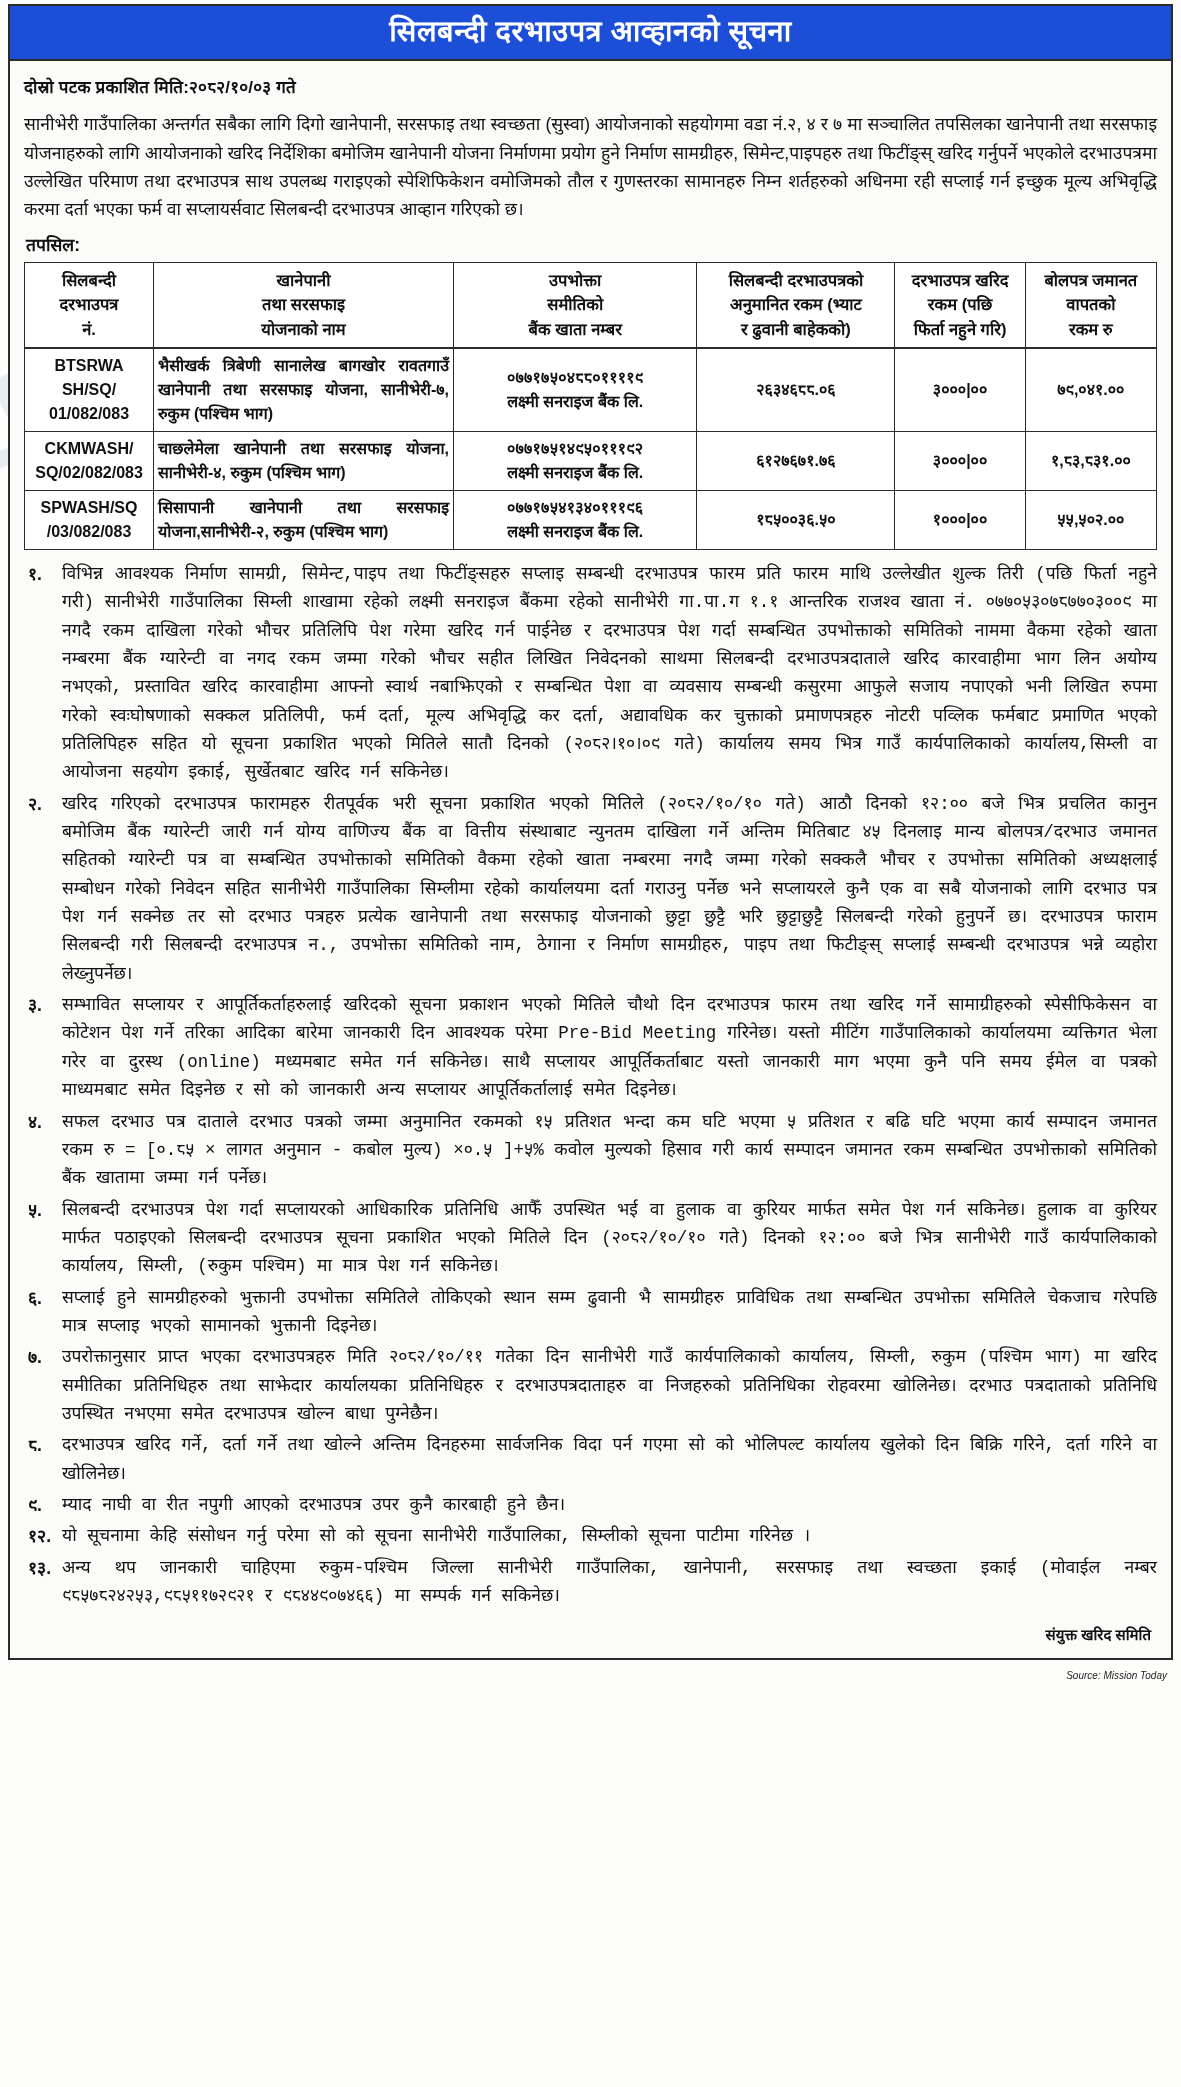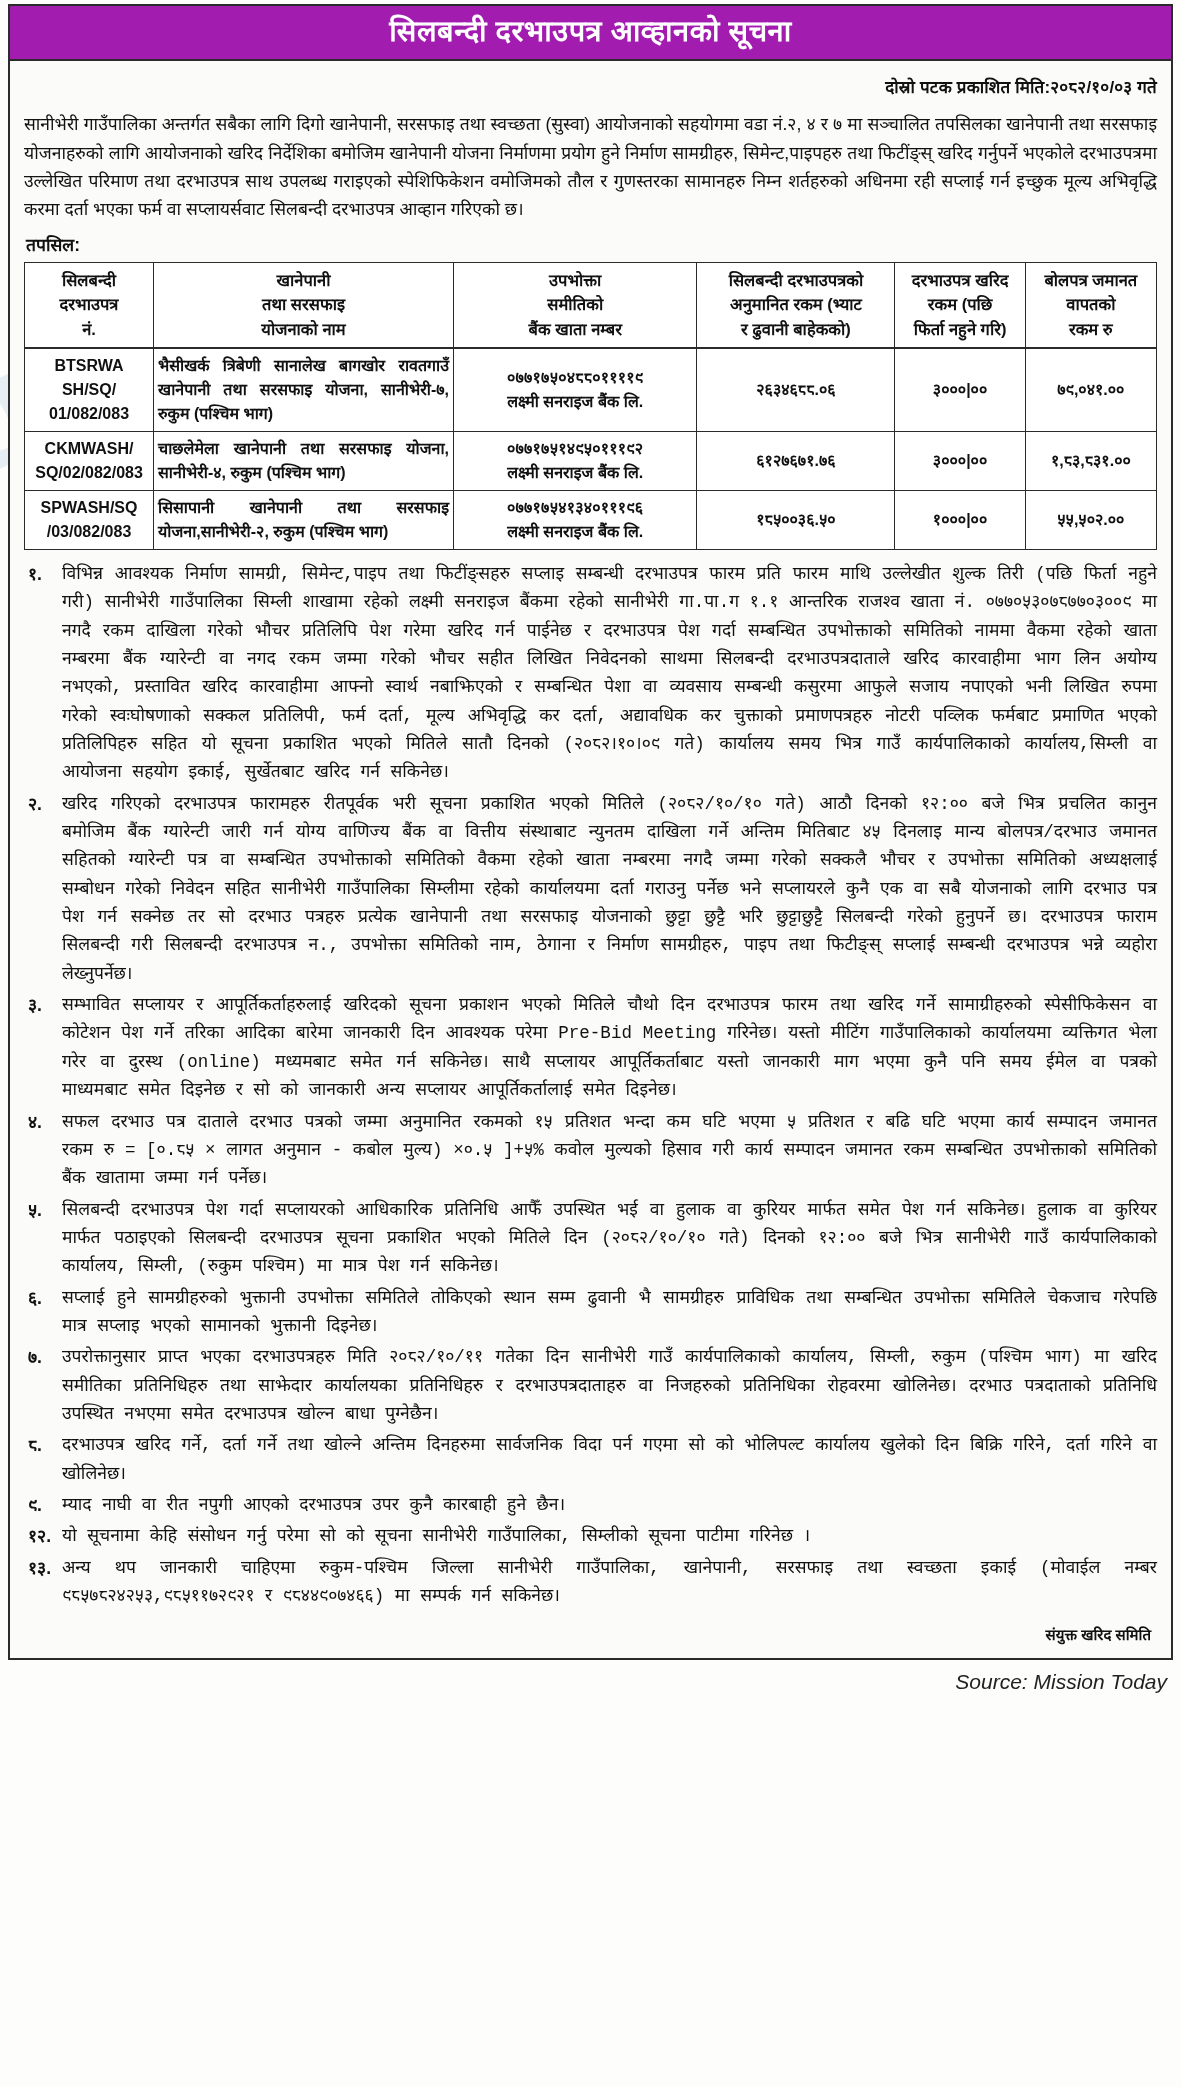--- a/index.html
+++ b/index.html
@@ -46,41 +46,41 @@
   .doc-outer {
     position: relative;
     z-index: 2;
     margin: 4px 8px 0 8px;
     border: 2px solid #2b2b2b;
     background: transparent;
   }
 
   
   .title-bar {
-    background: #a21caf;
+    background: #1d4ed8;
     color: #ffffff;
     text-align: center;
     padding: 9px 0 11px 0;
     border-bottom: 2px solid #2b2b2b;
   }
   .title-bar .title-text {
     font-family: "Liberation Sans", "DejaVu Sans", sans-serif;
     font-size: 29px;
     font-weight: 700;
     letter-spacing: .5px;
     line-height: 1.15;
   }
 
   .body-wrap {
     padding: 10px 14px 8px 14px;
     background: #fbfbf9;
   }
 
   .pub-date {
-    text-align: right;
+    text-align: left;
     font-family: "Liberation Sans", "DejaVu Sans", sans-serif;
     font-size: 17px;
     font-weight: 700;
     margin: 4px 0 12px 0;
     letter-spacing: .2px;
   }
 
   .intro {
     font-family: "Liberation Sans", "DejaVu Sans", sans-serif;
     font-size: 17.5px;
@@ -175,21 +175,21 @@
     font-weight: 700;
     margin: 14px 6px 6px 0;
   }
 
   .source-line {
     position: relative;
     z-index: 2;
     text-align: right;
     font-family: "Liberation Sans", "DejaVu Sans", sans-serif;
     font-style: italic;
-    font-size: 21px;
+    font-size: 10px;
     color: #222;
     margin: 10px 14px 10px 0;
   }
 </style>
 </head>
 <body>
 
 <div class="page">
 
   <div class="watermark">suchanaa</div>

